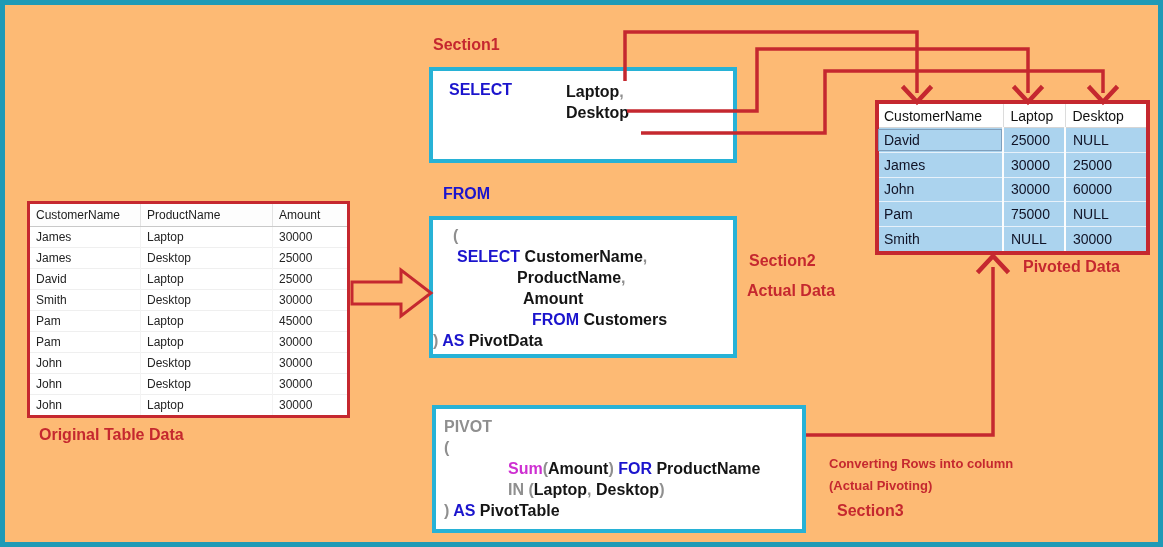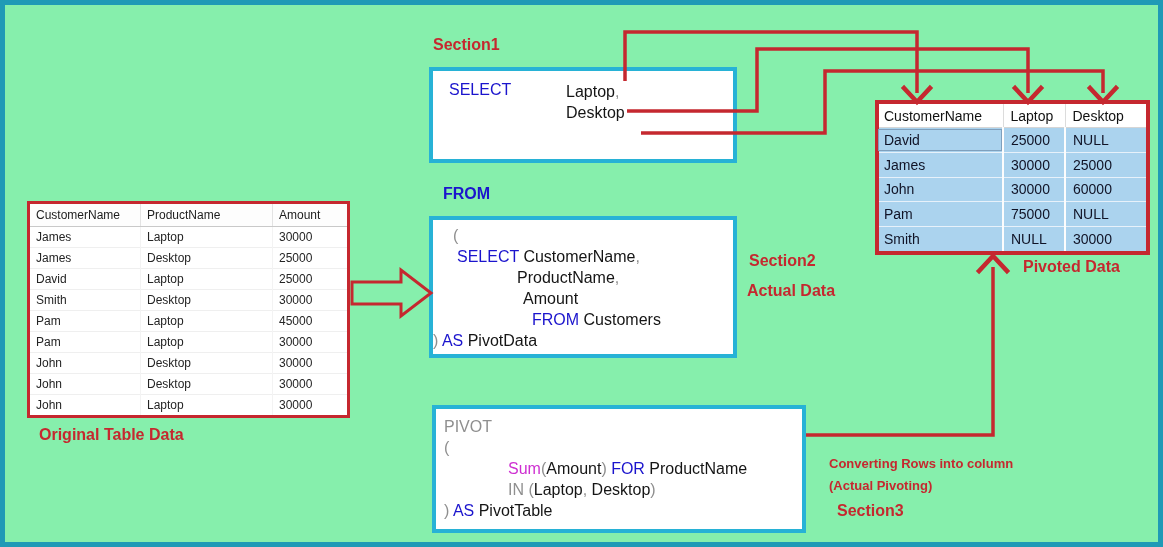--- a/index.html
+++ b/index.html
@@ -1,29 +1,29 @@
 <!DOCTYPE html>
 <html><head>
 <meta charset="utf-8">
 <style>
   html,body{margin:0;padding:0;background:#fff;}
   .canvas{
     position:relative;width:1163px;height:547px;box-sizing:border-box;
-    border:5px solid #1f9ab6;background:#86efac;overflow:hidden;
+    border:5px solid #1f9ab6;background:#fdba74;overflow:hidden;
     font-family:"Liberation Sans",sans-serif;
   }
   
   .lbl{position:absolute;font-weight:bold;white-space:nowrap;}
   .red{color:#c5282f;}
   .blue{color:#1b14cd;}
   .lbl-16{font-size:16px;}
   
   .sqlbox{
     position:absolute;box-sizing:border-box;border:4px solid #27b2d6;background:#fff;
-    font-weight:normal;font-size:16px;color:#151515;
+    font-weight:bold;font-size:16px;color:#151515;
   }
   .sql-line{line-height:21px;white-space:pre;}
   .tk-k{color:#151515;}
   .tk-b{color:#1b14cd;}
   .tk-g{color:#8f8f8f;}
   .tk-m{color:#ce2fd1;}
   #select-box{left:424px;top:62px;width:308px;height:96px;}
   #select-kw{position:absolute;left:16px;top:10px;}
   #select-cols{position:absolute;left:133px;top:10px;}
   #from-box{left:424px;top:211px;width:308px;height:142px;padding-top:5px;}

